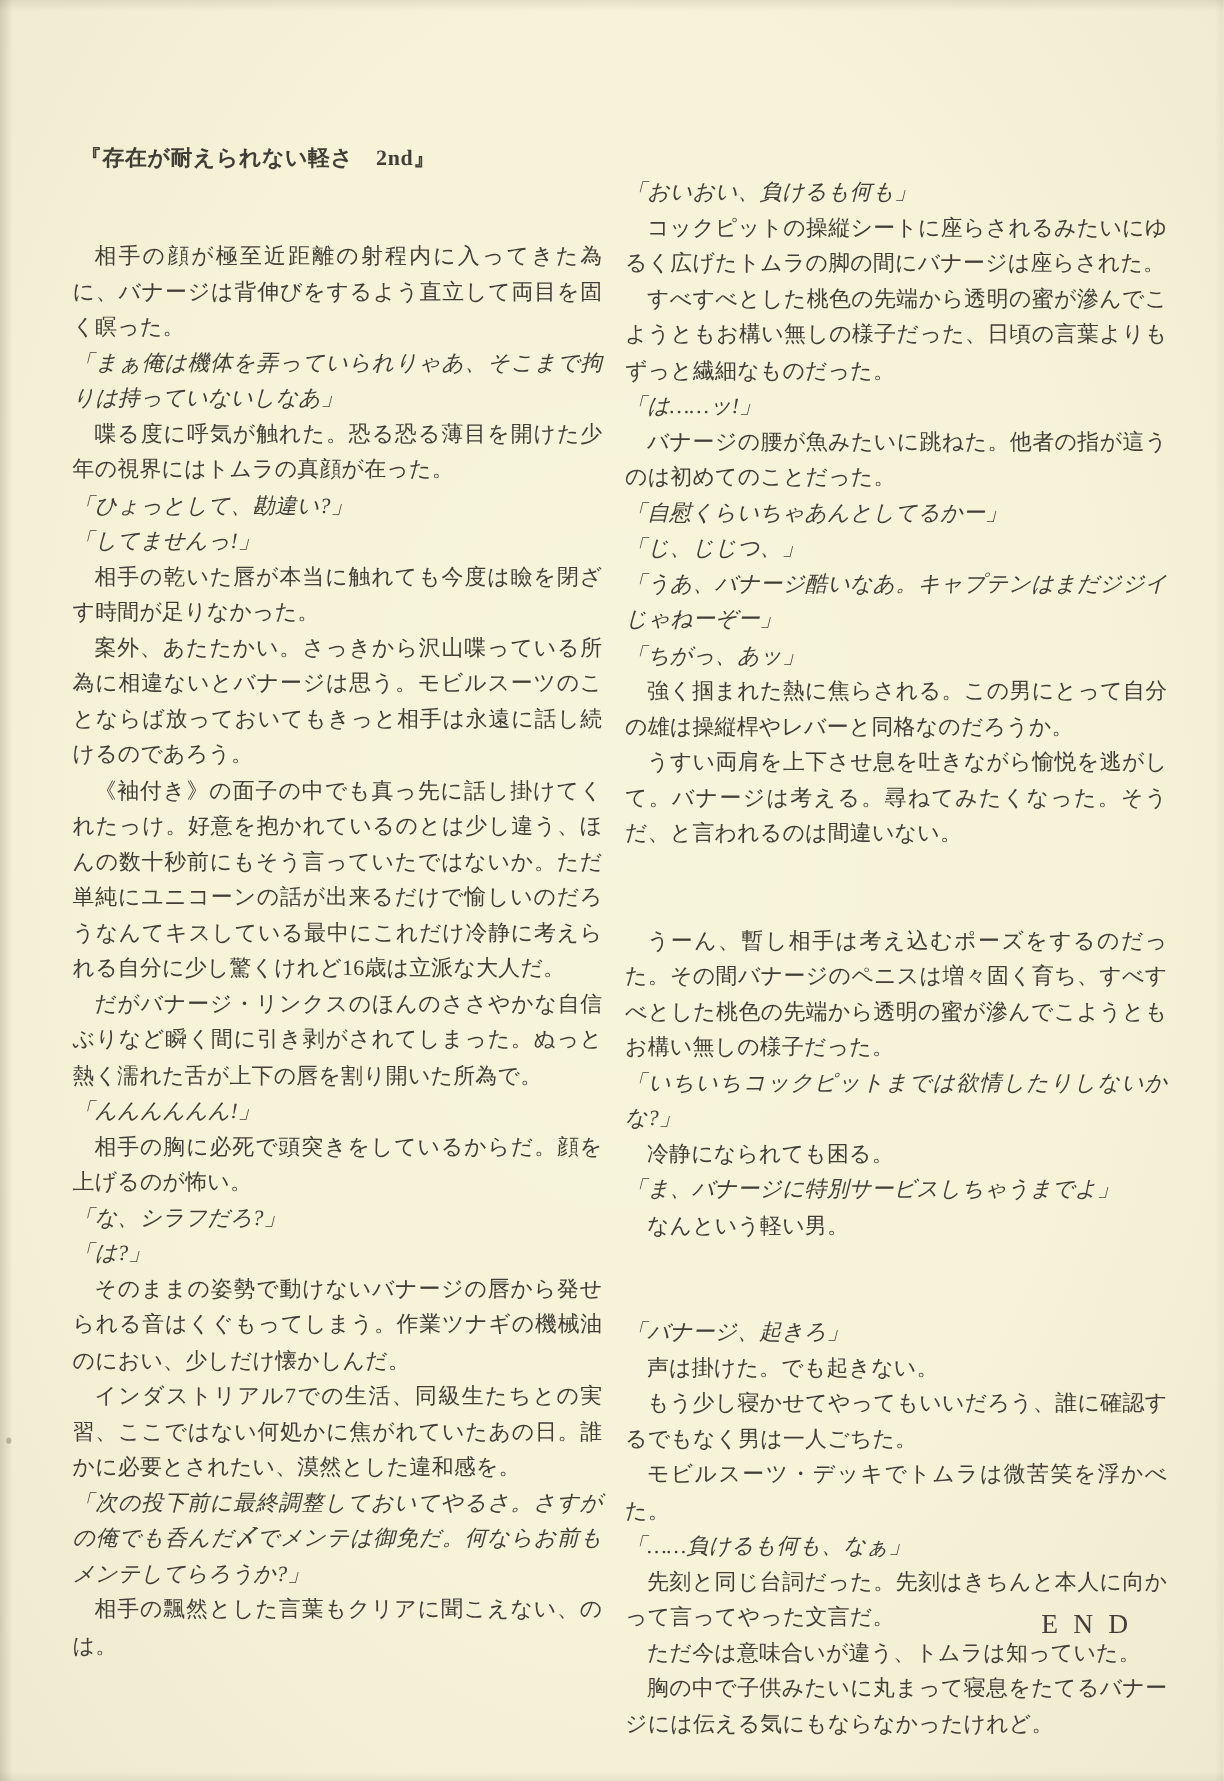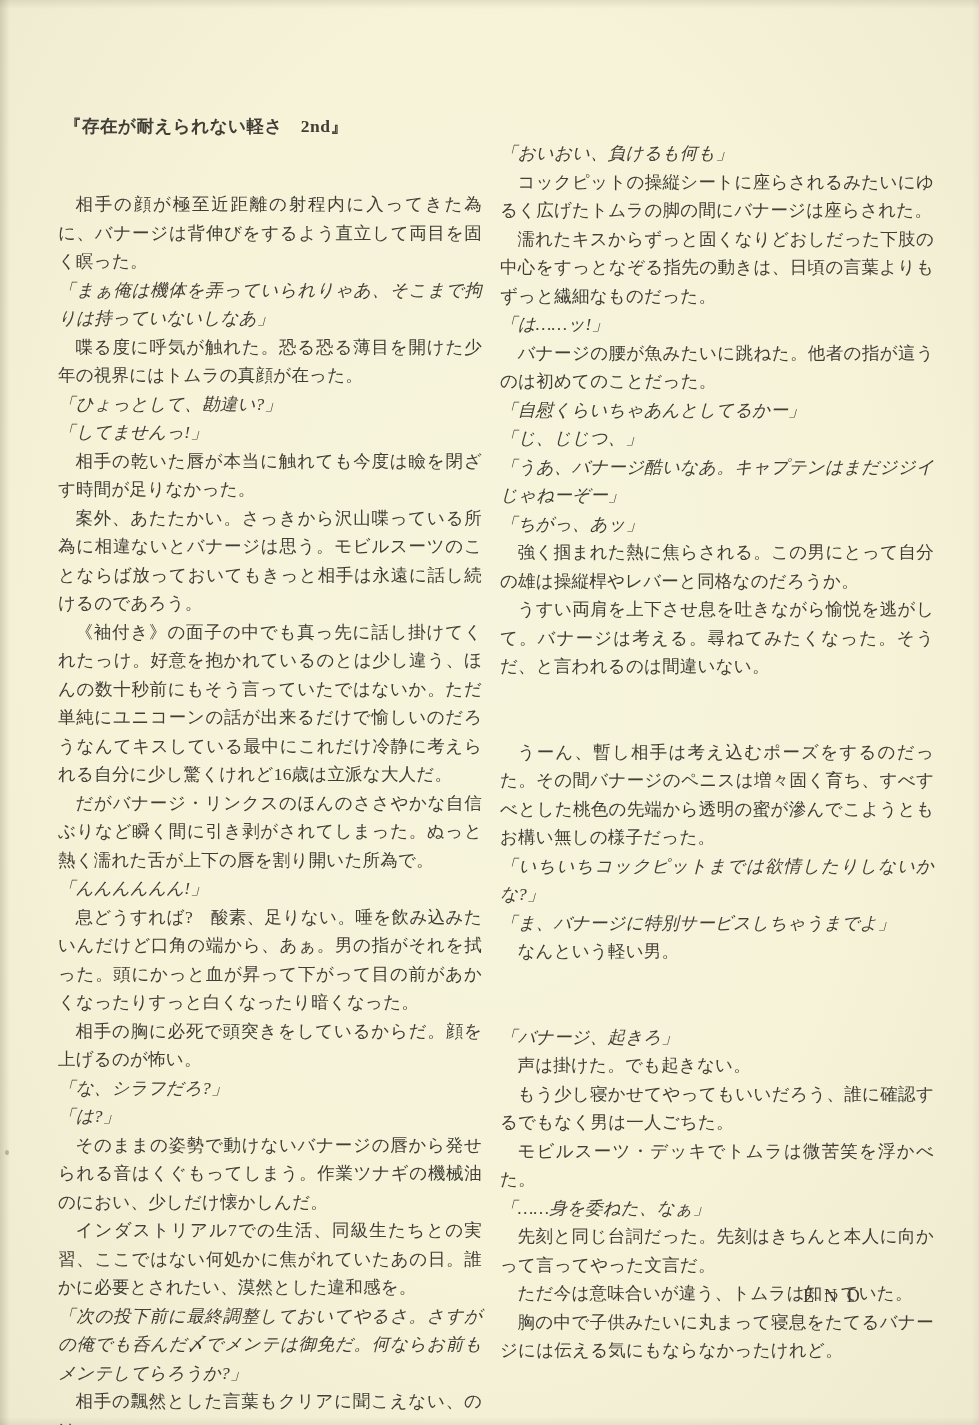--- a/index.html
+++ b/index.html
@@ -66,23 +66,23 @@
     top: 190px;
     width: 424px;
   }
   .col-right {
     left: 500px;
     top: 139px;
     width: 434px;
   }
   .end-label {
     position: absolute;
-    left: 803px;
+    left: 833px;
     top: 1286px;
-    font-size: 18px;
+    font-size: 22px;
     letter-spacing: 0.55em;
     white-space: nowrap;
   }
   .speck {
     position: absolute;
     left: 5px;
     top: 1150px;
     width: 4px;
     height: 5px;
     background: rgba(90,85,70,0.35);
@@ -99,50 +99,50 @@
       <p class="para">相手の顔が極至近距離の射程内に入ってきた為に、バナージは背伸びをするよう直立して両目を固く瞑った。</p>
       <p class="dialogue">「まぁ俺は機体を弄っていられりゃあ、そこまで拘りは持っていないしなあ」</p>
       <p class="para">喋る度に呼気が触れた。恐る恐る薄目を開けた少年の視界にはトムラの真顔が在った。</p>
       <p class="dialogue">「ひょっとして、勘違い?」</p>
       <p class="dialogue">「してませんっ!」</p>
       <p class="para">相手の乾いた唇が本当に触れても今度は瞼を閉ざす時間が足りなかった。</p>
       <p class="para">案外、あたたかい。さっきから沢山喋っている所為に相違ないとバナージは思う。モビルスーツのことならば放っておいてもきっと相手は永遠に話し続けるのであろう。</p>
       <p class="para">《袖付き》の面子の中でも真っ先に話し掛けてくれたっけ。好意を抱かれているのとは少し違う、ほんの数十秒前にもそう言っていたではないか。ただ単純にユニコーンの話が出来るだけで愉しいのだろうなんてキスしている最中にこれだけ冷静に考えられる自分に少し驚くけれど16歳は立派な大人だ。</p>
       <p class="para">だがバナージ・リンクスのほんのささやかな自信ぶりなど瞬く間に引き剥がされてしまった。ぬっと熱く濡れた舌が上下の唇を割り開いた所為で。</p>
       <p class="dialogue">「んんんんんん!」</p>
-      <p class="para">息どうすれば?　酸素、足りない。唾を飲み込みたいんだけど口角の端から、あぁ。男の指がそれを拭った。頭にかっと血が昇って下がって目の前があかくなったりすっと白くなったり暗くなった。</p>
       <p class="para">相手の胸に必死で頭突きをしているからだ。顔を上げるのが怖い。</p>
       <p class="dialogue">「な、シラフだろ?」</p>
       <p class="dialogue">「は?」</p>
       <p class="para">そのままの姿勢で動けないバナージの唇から発せられる音はくぐもってしまう。作業ツナギの機械油のにおい、少しだけ懐かしんだ。</p>
       <p class="para">インダストリアル7での生活、同級生たちとの実習、ここではない何処かに焦がれていたあの日。誰かに必要とされたい、漠然とした違和感を。</p>
       <p class="dialogue">「次の投下前に最終調整しておいてやるさ。さすがの俺でも呑んだ〆でメンテは御免だ。何ならお前もメンテしてらろうか?」</p>
       <p class="para">相手の飄然とした言葉もクリアに聞こえない、のは。</p>
     </div>
   <div class="col col-right">
       <p class="dialogue">「おいおい、負けるも何も」</p>
       <p class="para">コックピットの操縦シートに座らされるみたいにゆるく広げたトムラの脚の間にバナージは座らされた。</p>
-      <p class="para">濡れたキスからずっと固くなりどおしだった下肢の中心をすっとなぞる指先の動きは、日頃の言葉よりもずっと繊細なものだった。</p>
+      <p class="para">すべすべとした桃色の先端から透明の蜜が滲んでこようともお構い無しの様子だった、日頃の言葉よりもずっと繊細なものだった。</p>
       <p class="dialogue">「は……ッ!」</p>
       <p class="para">バナージの腰が魚みたいに跳ねた。他者の指が這うのは初めてのことだった。</p>
       <p class="dialogue">「自慰くらいちゃあんとしてるかー」</p>
       <p class="dialogue">「じ、じじつ、」</p>
       <p class="dialogue">「うあ、バナージ酷いなあ。キャプテンはまだジジイじゃねーぞー」</p>
       <p class="dialogue">「ちがっ、あッ」</p>
       <p class="para">強く掴まれた熱に焦らされる。この男にとって自分の雄は操縦桿やレバーと同格なのだろうか。</p>
       <p class="para">うすい両肩を上下させ息を吐きながら愉悦を逃がして。バナージは考える。尋ねてみたくなった。そうだ、と言われるのは間違いない。</p>
       <p class="gap"></p>
       <p class="para">うーん、暫し相手は考え込むポーズをするのだった。その間バナージのペニスは増々固く育ち、すべすべとした桃色の先端から透明の蜜が滲んでこようともお構い無しの様子だった。</p>
       <p class="dialogue">「いちいちコックピットまでは欲情したりしないかな?」</p>
+      <p class="para">冷静になられても困る。</p>
       <p class="dialogue">「ま、バナージに特別サービスしちゃうまでよ」</p>
       <p class="para">なんという軽い男。</p>
       <p class="gap"></p>
       <p class="dialogue">「バナージ、起きろ」</p>
       <p class="para">声は掛けた。でも起きない。</p>
       <p class="para">もう少し寝かせてやってもいいだろう、誰に確認するでもなく男は一人ごちた。</p>
       <p class="para">モビルスーツ・デッキでトムラは微苦笑を浮かべた。</p>
-      <p class="dialogue">「……身を委ねた、なぁ」</p>
+      <p class="dialogue">「……負けるも何も、なぁ」</p>
       <p class="para">先刻と同じ台詞だった。先刻はきちんと本人に向かって言ってやった文言だ。</p>
       <p class="para">ただ今は意味合いが違う、トムラは知っていた。</p>
       <p class="para">胸の中で子供みたいに丸まって寝息をたてるバナージには伝える気にもならなかったけれど。</p>
     </div>
   <div class="end-label">END</div>
 </div>
 
 </body></html>

